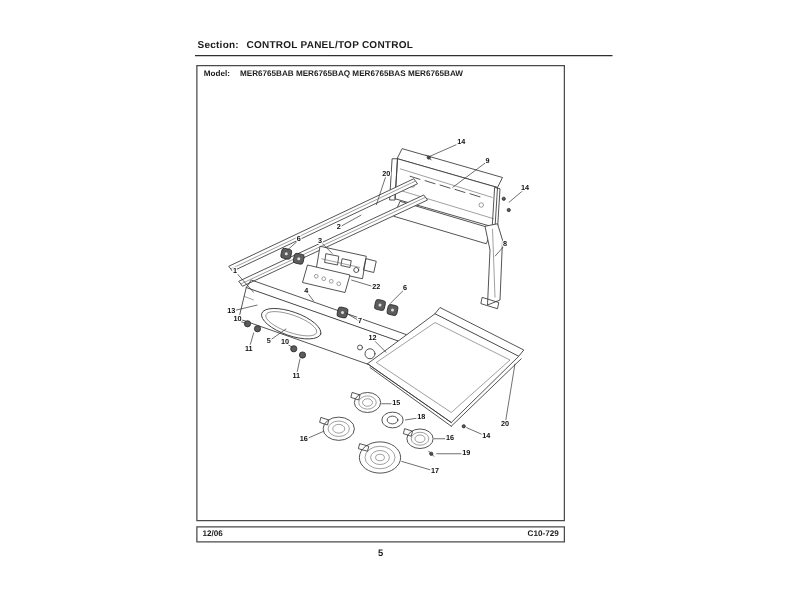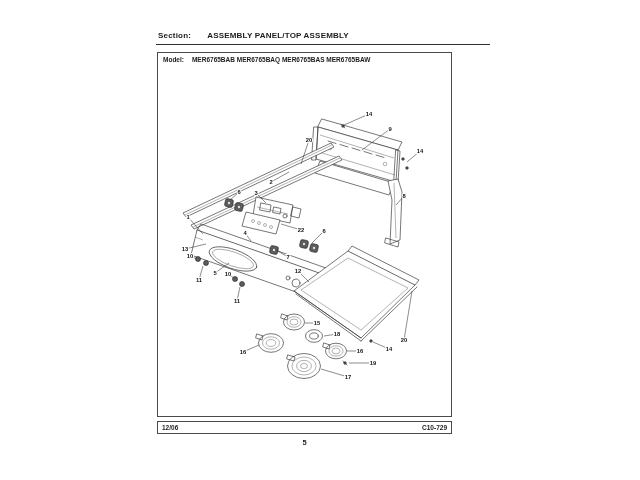--- a/index.html
+++ b/index.html
@@ -1,19 +1,19 @@
 <!DOCTYPE html>
 <html><head>
 <meta charset="utf-8">
 <style>
   html,body{margin:0;padding:0;background:#e8e8e8;}
   .page{position:relative;width:640px;height:480px;background:#ffffff;overflow:hidden;
         font-family:"Liberation Sans", sans-serif;color:#1c1c1c;}
   .hdr{position:absolute;left:158px;top:31px;font-size:8px;font-weight:bold;letter-spacing:.2px;white-space:nowrap;}
-  .hdr .sec-label{margin-right:16px;}
+  .hdr .sec-label{margin-right:6px;}
   .hdr-rule{position:absolute;left:156px;top:44px;width:334px;border-top:1.3px solid #2f2f2f;}
   .model-box{position:absolute;left:157px;top:52px;width:295px;height:365px;border:1.2px solid #4a4a4a;box-sizing:border-box;}
   .model-row{position:absolute;left:5px;top:3px;font-size:6.5px;font-weight:bold;white-space:nowrap;}
   .model-row .mlabel{margin-right:8px;}
   .footer-box{position:absolute;left:157px;top:421px;width:295px;height:13px;border:1px solid #4a4a4a;box-sizing:border-box;}
   .footer-left{position:absolute;left:4px;top:2px;font-size:6.5px;font-weight:bold;}
   .footer-right{position:absolute;right:4px;top:2px;font-size:6.5px;font-weight:bold;}
   .page-num{position:absolute;left:157px;top:438px;width:295px;text-align:center;font-size:7.5px;font-weight:bold;}
   svg.diagram{position:absolute;left:0;top:0;}
   .part{fill:none;stroke:#3c3c3c;stroke-width:.7;stroke-linejoin:round;stroke-linecap:round;}
@@ -23,21 +23,21 @@
   .leader{stroke:#2e2e2e;stroke-width:.55;fill:none;}
   .callout{font-family:"Liberation Sans",sans-serif;font-size:5.8px;font-weight:bold;fill:#111;
            text-anchor:middle;dominant-baseline:central;paint-order:stroke;stroke:#fff;stroke-width:2px;}
 </style>
 </head>
 <body>
 
 <div class="page">
 
   <div class="hdr">
-    <span class="sec-label">Section:</span><span>ASSEMBLY PANEL/TOP ASSEMBLY</span>
+    <span class="sec-label">Section:</span><span>CONTROL PANEL/TOP CONTROL</span>
   </div>
   <div class="hdr-rule"></div>
 
   <div class="model-box">
     <div class="model-row">
       <span class="mlabel">Model:</span><span>MER6765BAB MER6765BAQ MER6765BAS MER6765BAW</span>
     </div>
   </div>
 
   <svg id="diagram-svg" class="diagram" width="640" height="480" viewBox="0 0 640 480">

